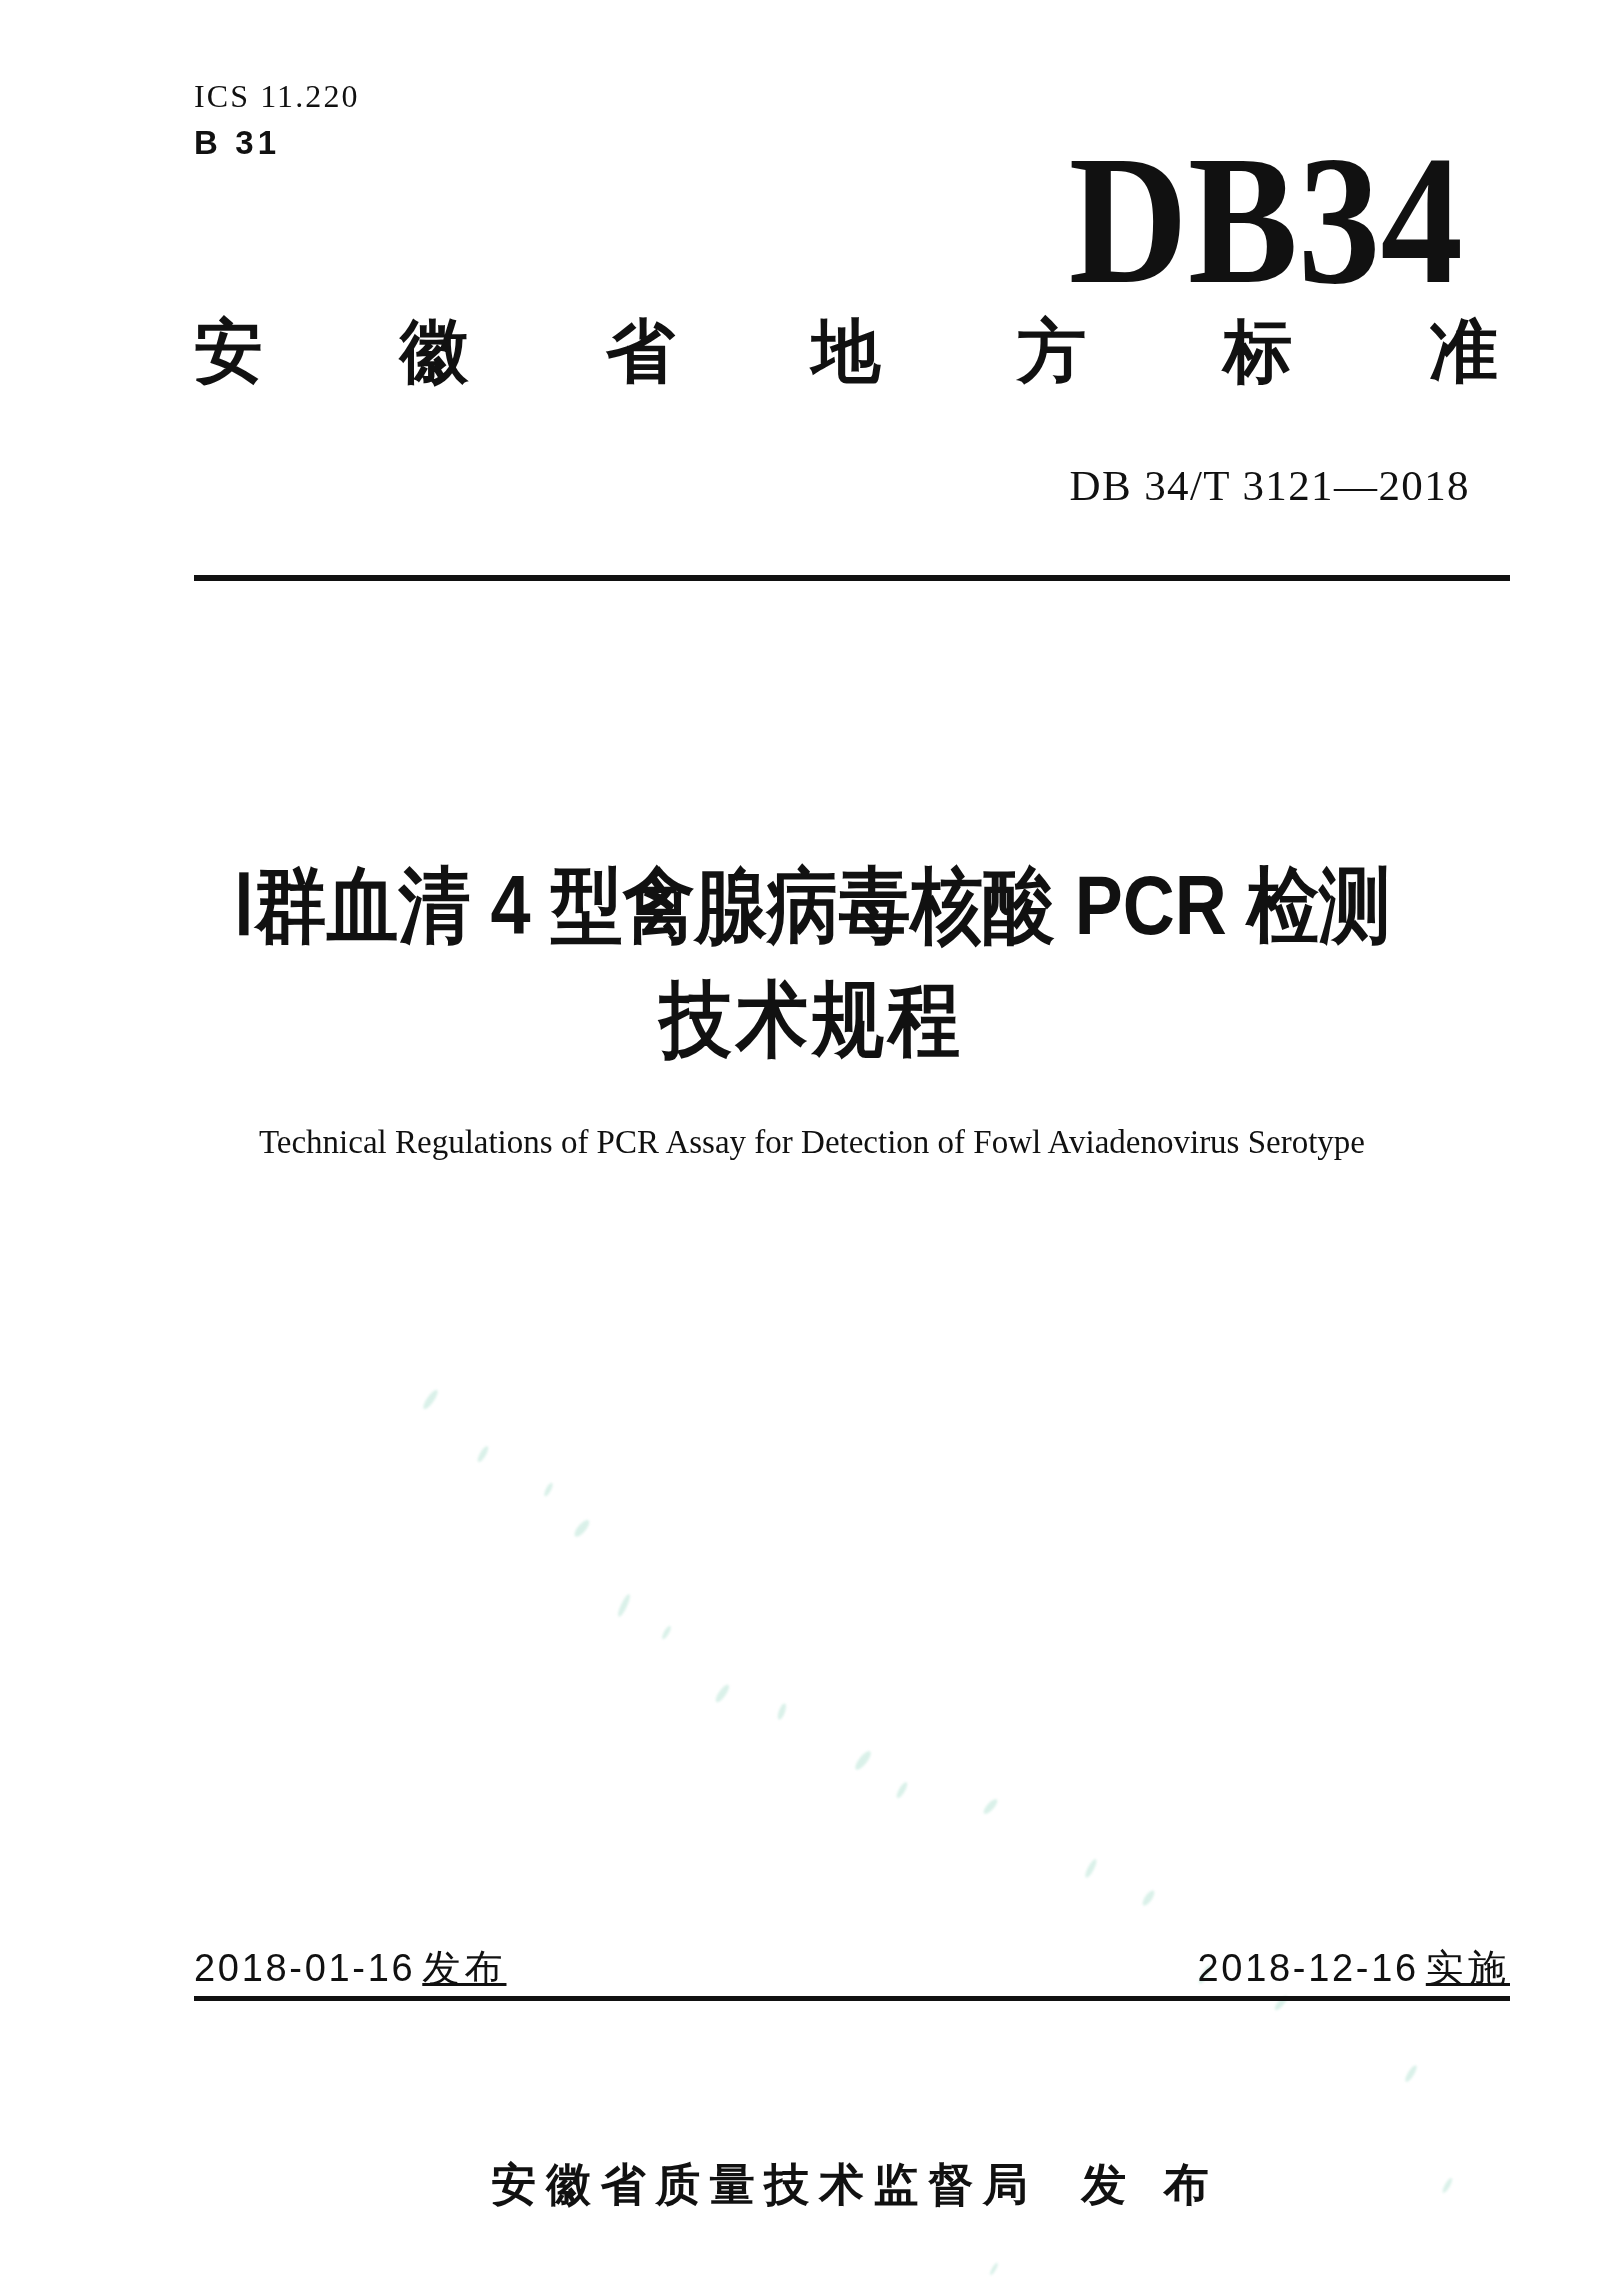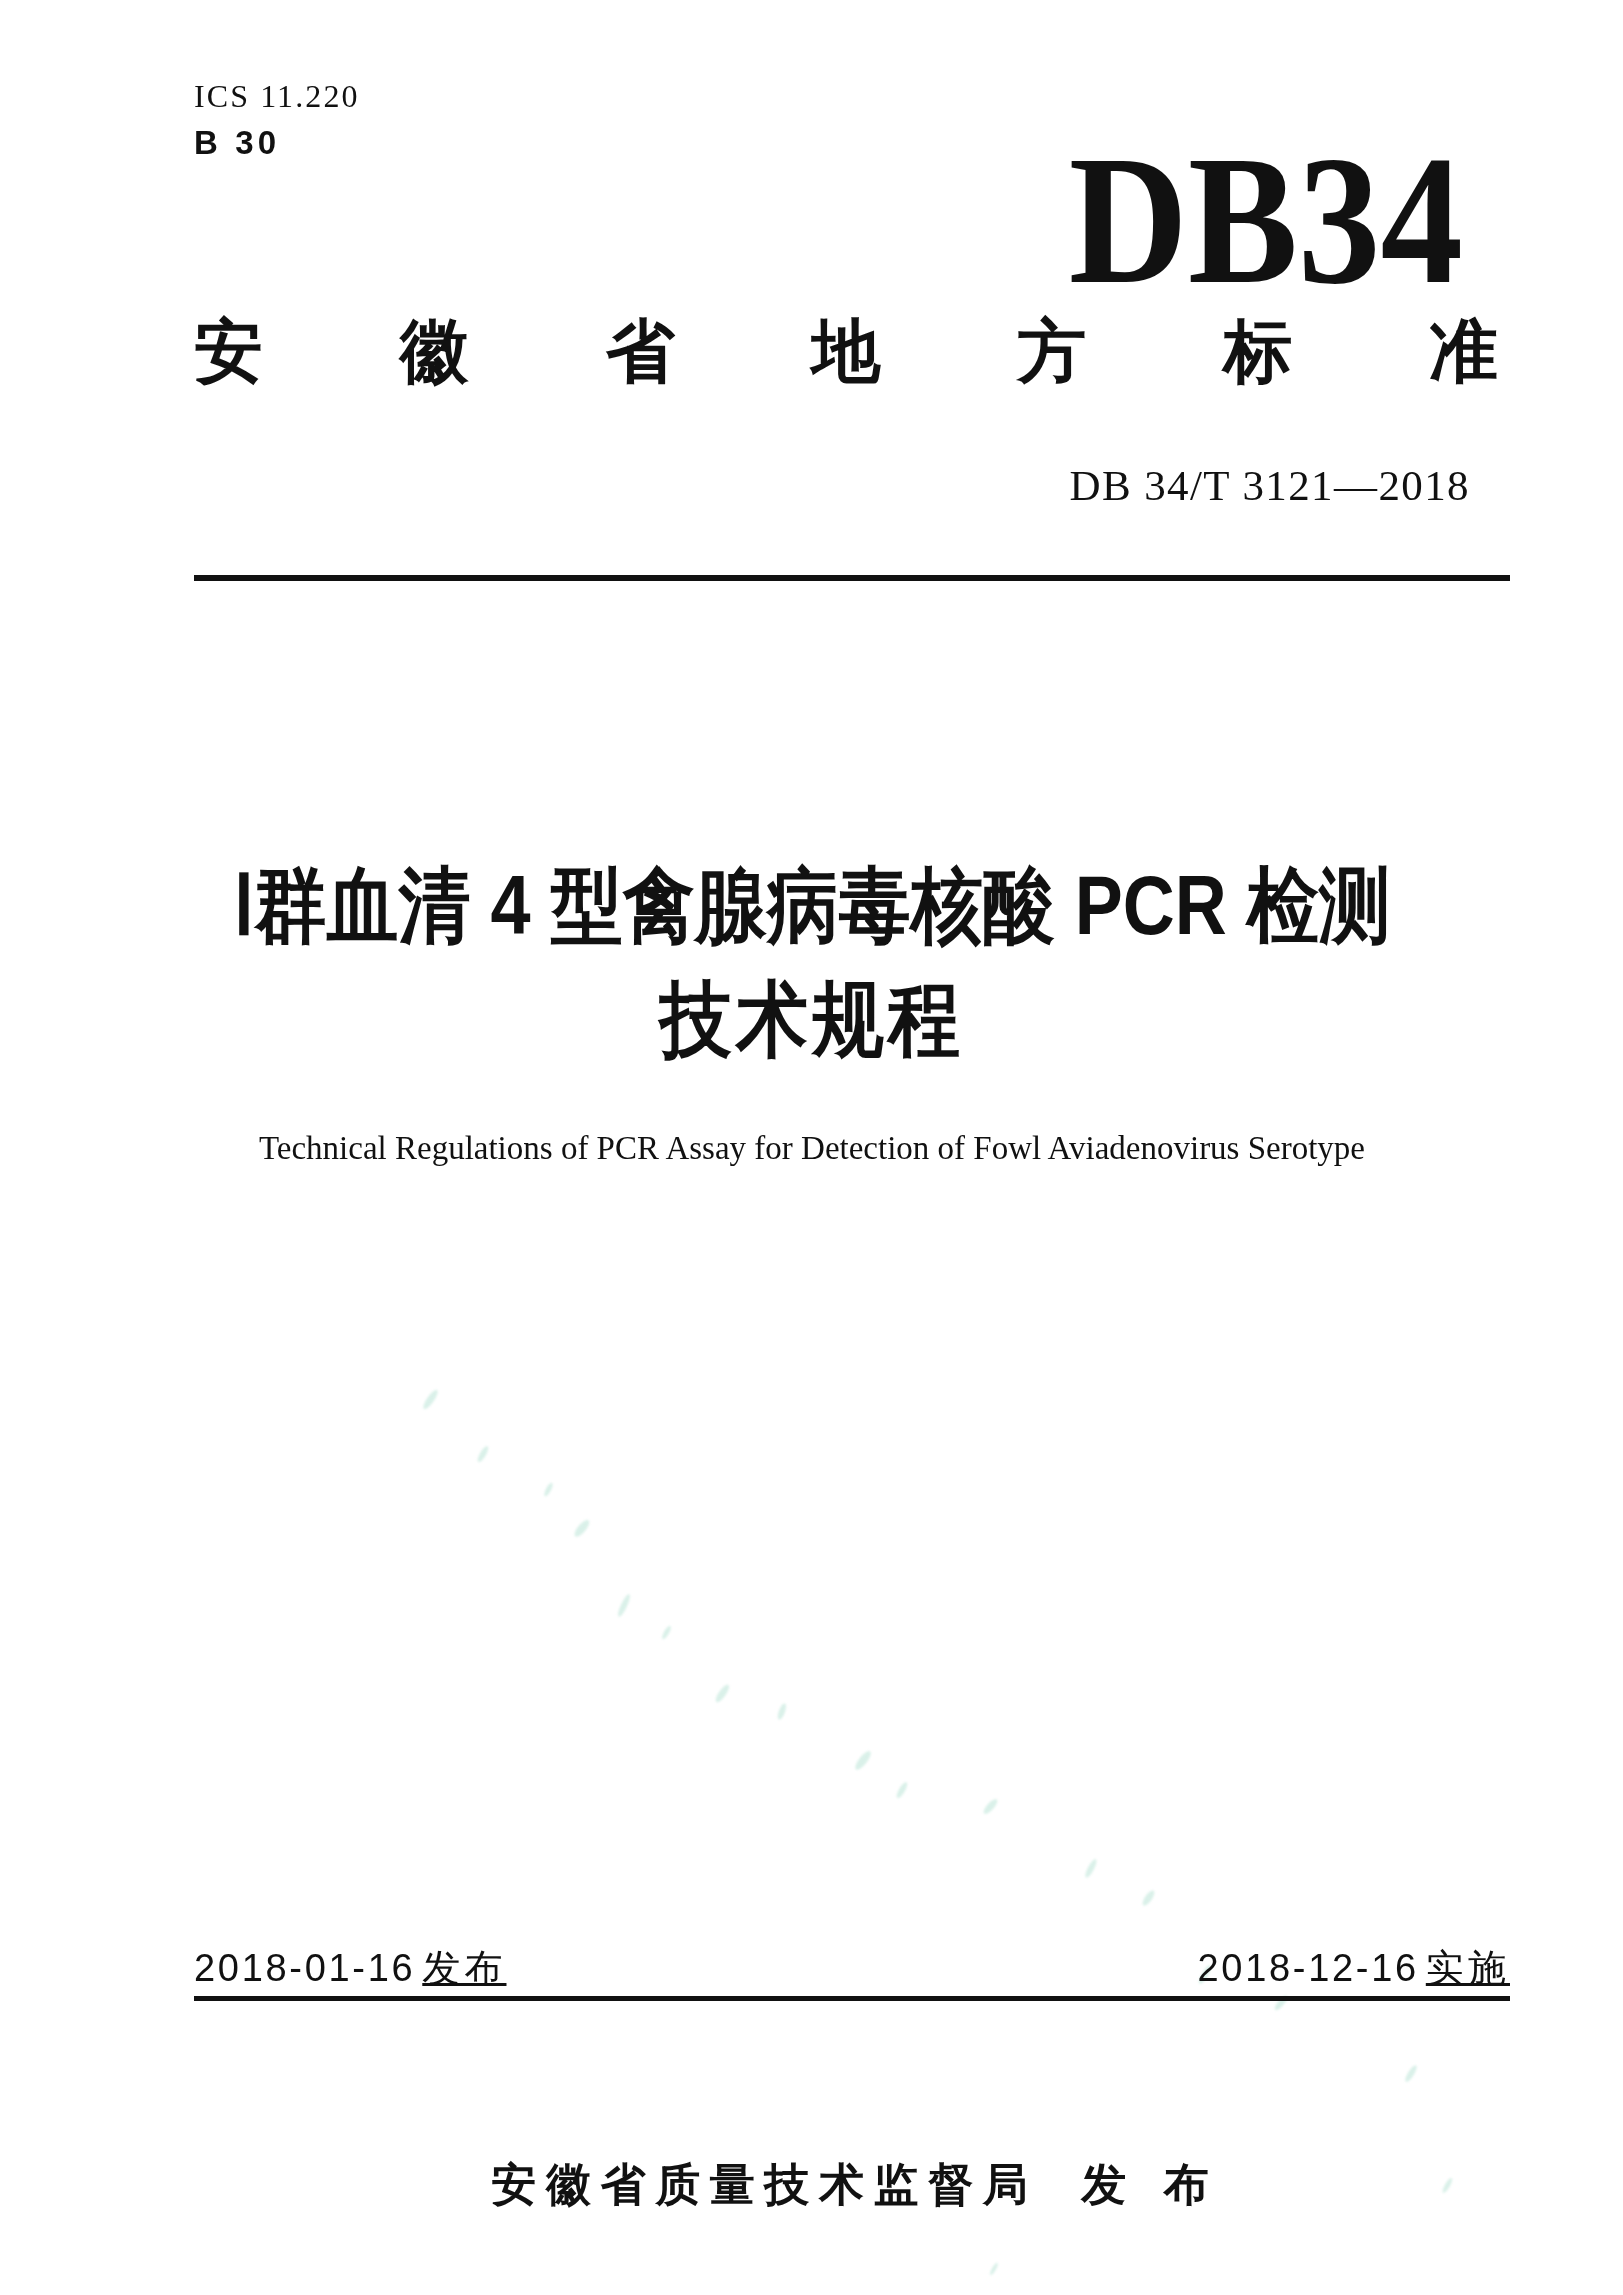--- a/index.html
+++ b/index.html
@@ -62,21 +62,20 @@
     white-space:pre;
   }
   .cn-title.line1{top:863px;}
   .cn-title.line2{top:977px;letter-spacing:4.1px;}
   .en-title{
     position:absolute;left:0;right:0;
     text-align:center;
     font-family:"Liberation Serif",serif;
     font-size:33px;line-height:1.2;
     white-space:pre;
-    margin-top:6px;
   }
   .en-title.line1{top:1123px;}
   .en-title.line2{top:1205px;}
   .date-row{
     position:absolute;left:194px;right:114px;top:1949px;
     display:flex;justify-content:space-between;
     font-size:38px;line-height:1;font-weight:500;
     letter-spacing:2.7px;
   }
   .date-cell{white-space:pre;}
@@ -101,21 +100,21 @@
     border-radius:50%;
     filter:blur(1px);
   }
 </style>
 </head>
 <body>
 
 <div class="page">
 
   <div class="ics">ICS 11.220</div>
-  <div class="class-code">B 30</div>
+  <div class="class-code">B 31</div>
   <div class="logo">DB34</div>
 
   <div class="std-name">
       <span>安</span>
       <span>徽</span>
       <span>省</span>
       <span>地</span>
       <span>方</span>
       <span>标</span>
       <span>准</span>

